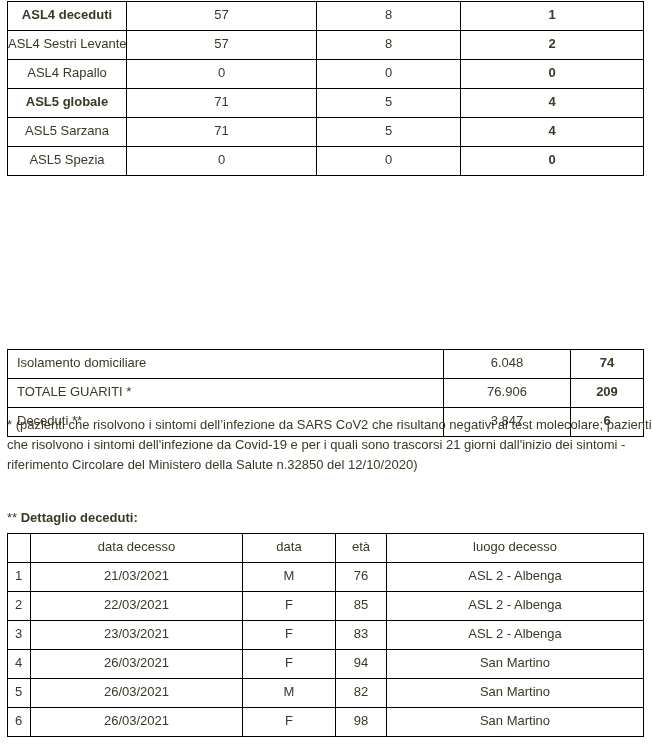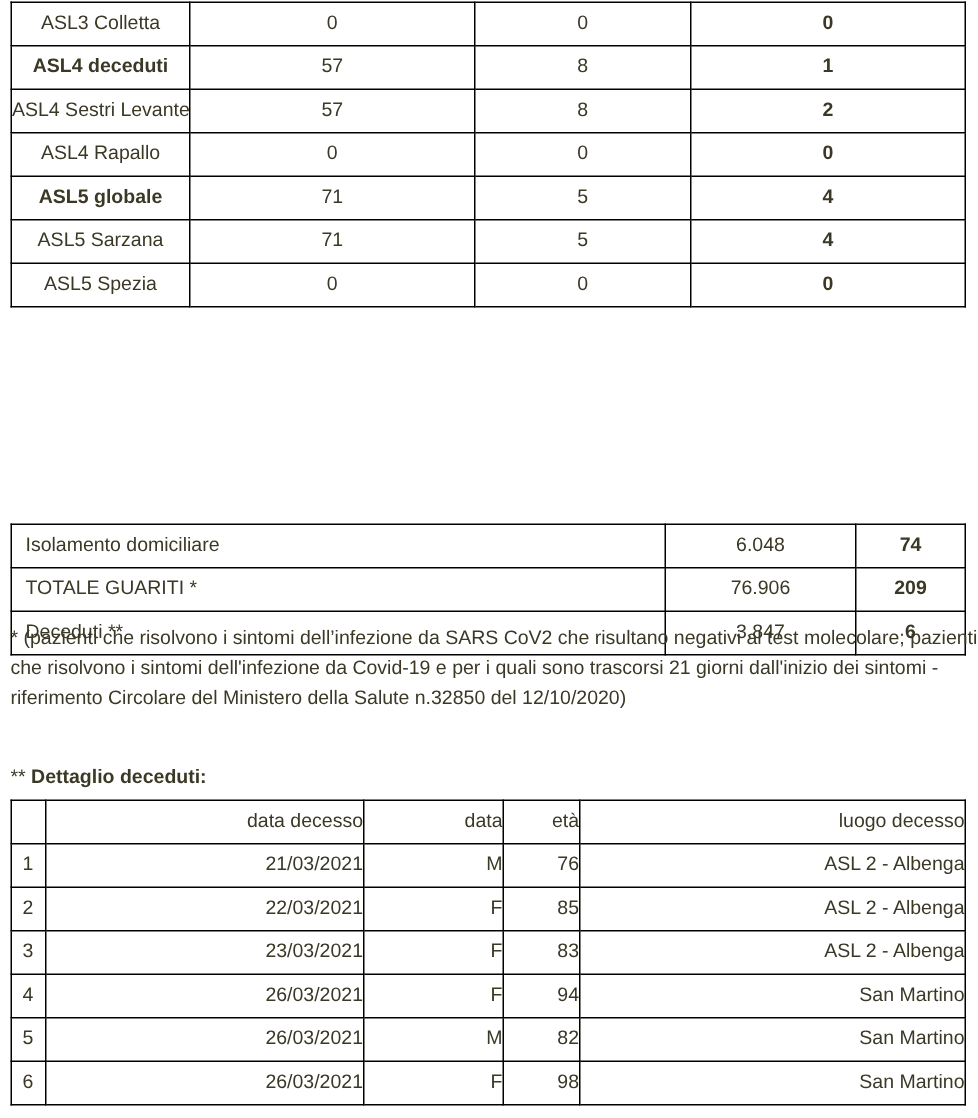--- a/index.html
+++ b/index.html
@@ -67,46 +67,40 @@
       left: 7px;
       top: 510px;
       font-size: 13px;
       line-height: 16px;
       color: #3b3826;
     }
     .deaths-title .bold { font-weight: bold; }
 
     
     #deaths-table { top: 533px; width: 636px; }
-    #deaths-table td { height: 29px; text-align: right; }
+    #deaths-table td { height: 29px; }
     #deaths-table col.d0 { width: 23px; }
     #deaths-table col.d1 { width: 212px; }
     #deaths-table col.d2 { width: 93px; }
     #deaths-table col.d3 { width: 51px; }
     #deaths-table col.d4 { width: 257px; }
     #deaths-table td.idx { text-align: left; padding-left: 7px; }
   </style>
 </head>
 <body>
 
 <table id="asl-table">
   <colgroup>
       <col class="c1">
       <col class="c2">
       <col class="c3">
       <col class="c4">
     </colgroup>
   <tbody>
     <tr>
-      <td class="c name">ASL3 Colletta</td>
-      <td class="c">0</td>
-      <td class="c">0</td>
-      <td class="c b">0</td>
-    </tr>
-    <tr>
       <td class="c name b">ASL4 deceduti</td>
       <td class="c">57</td>
       <td class="c">8</td>
       <td class="c b">1</td>
     </tr>
     <tr>
       <td class="c name">ASL4 Sestri Levante</td>
       <td class="c">57</td>
       <td class="c">8</td>
       <td class="c b">2</td>

